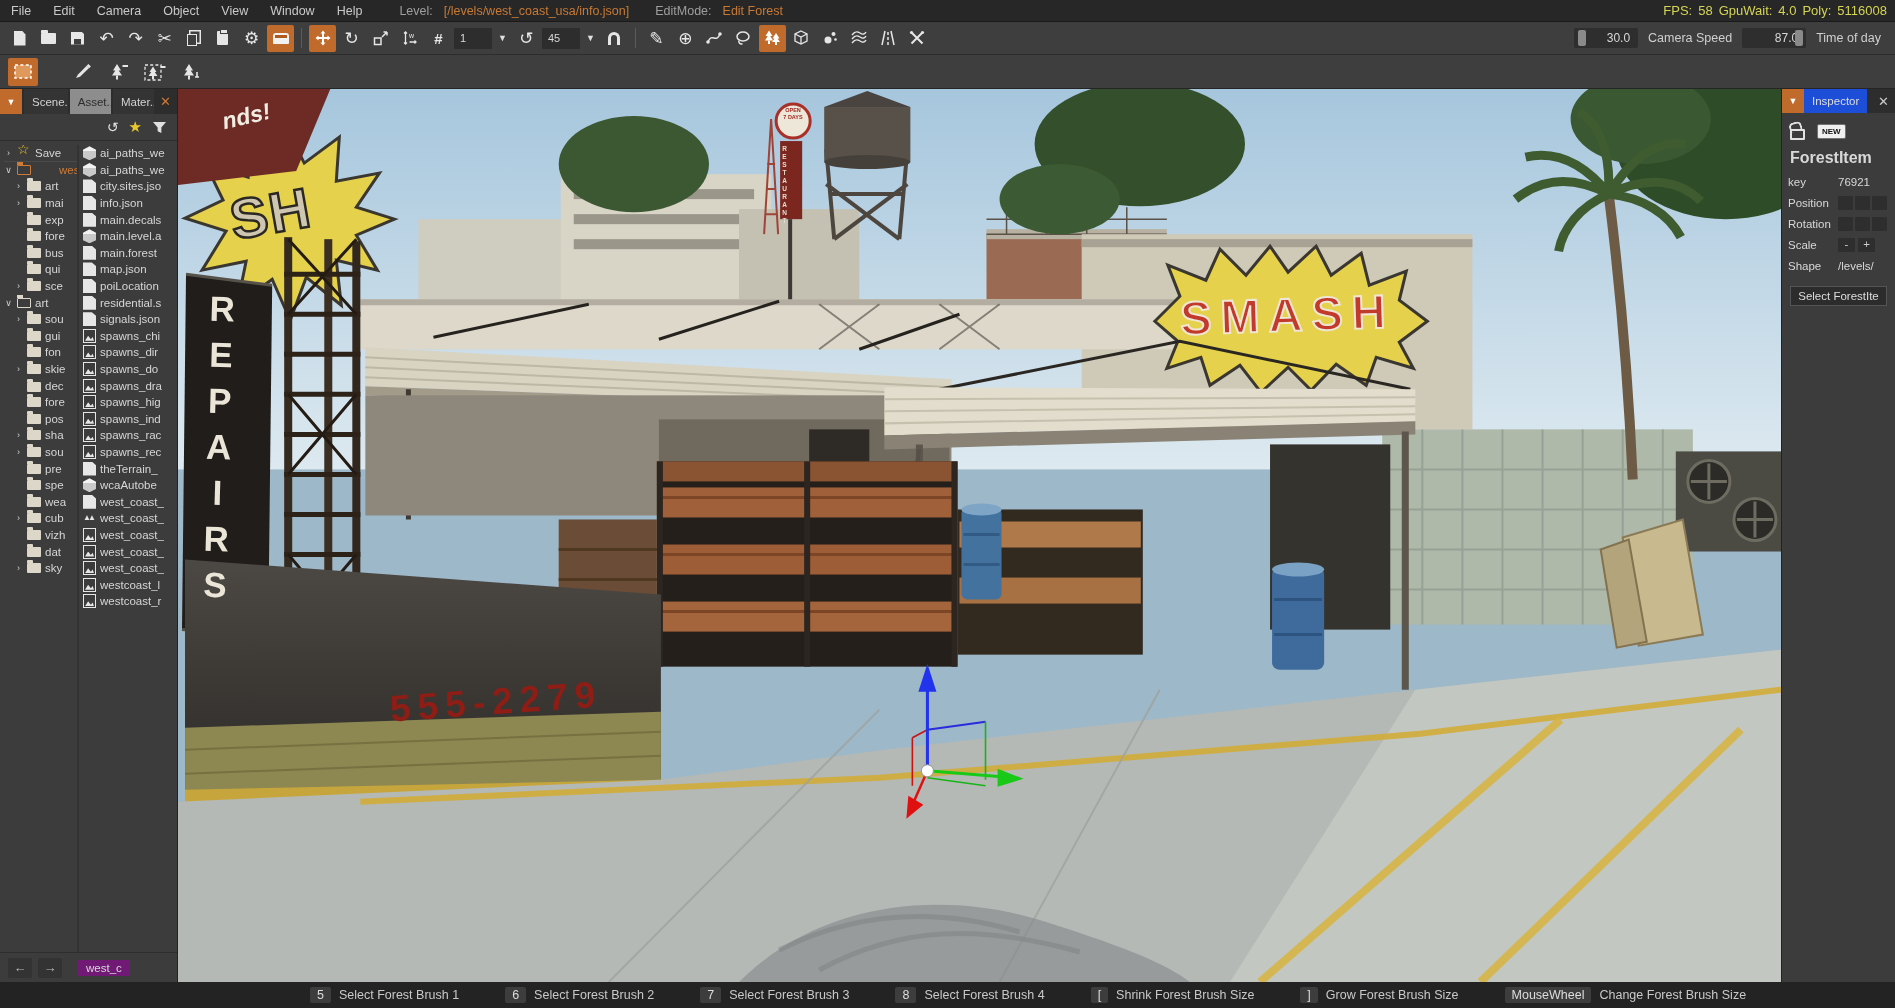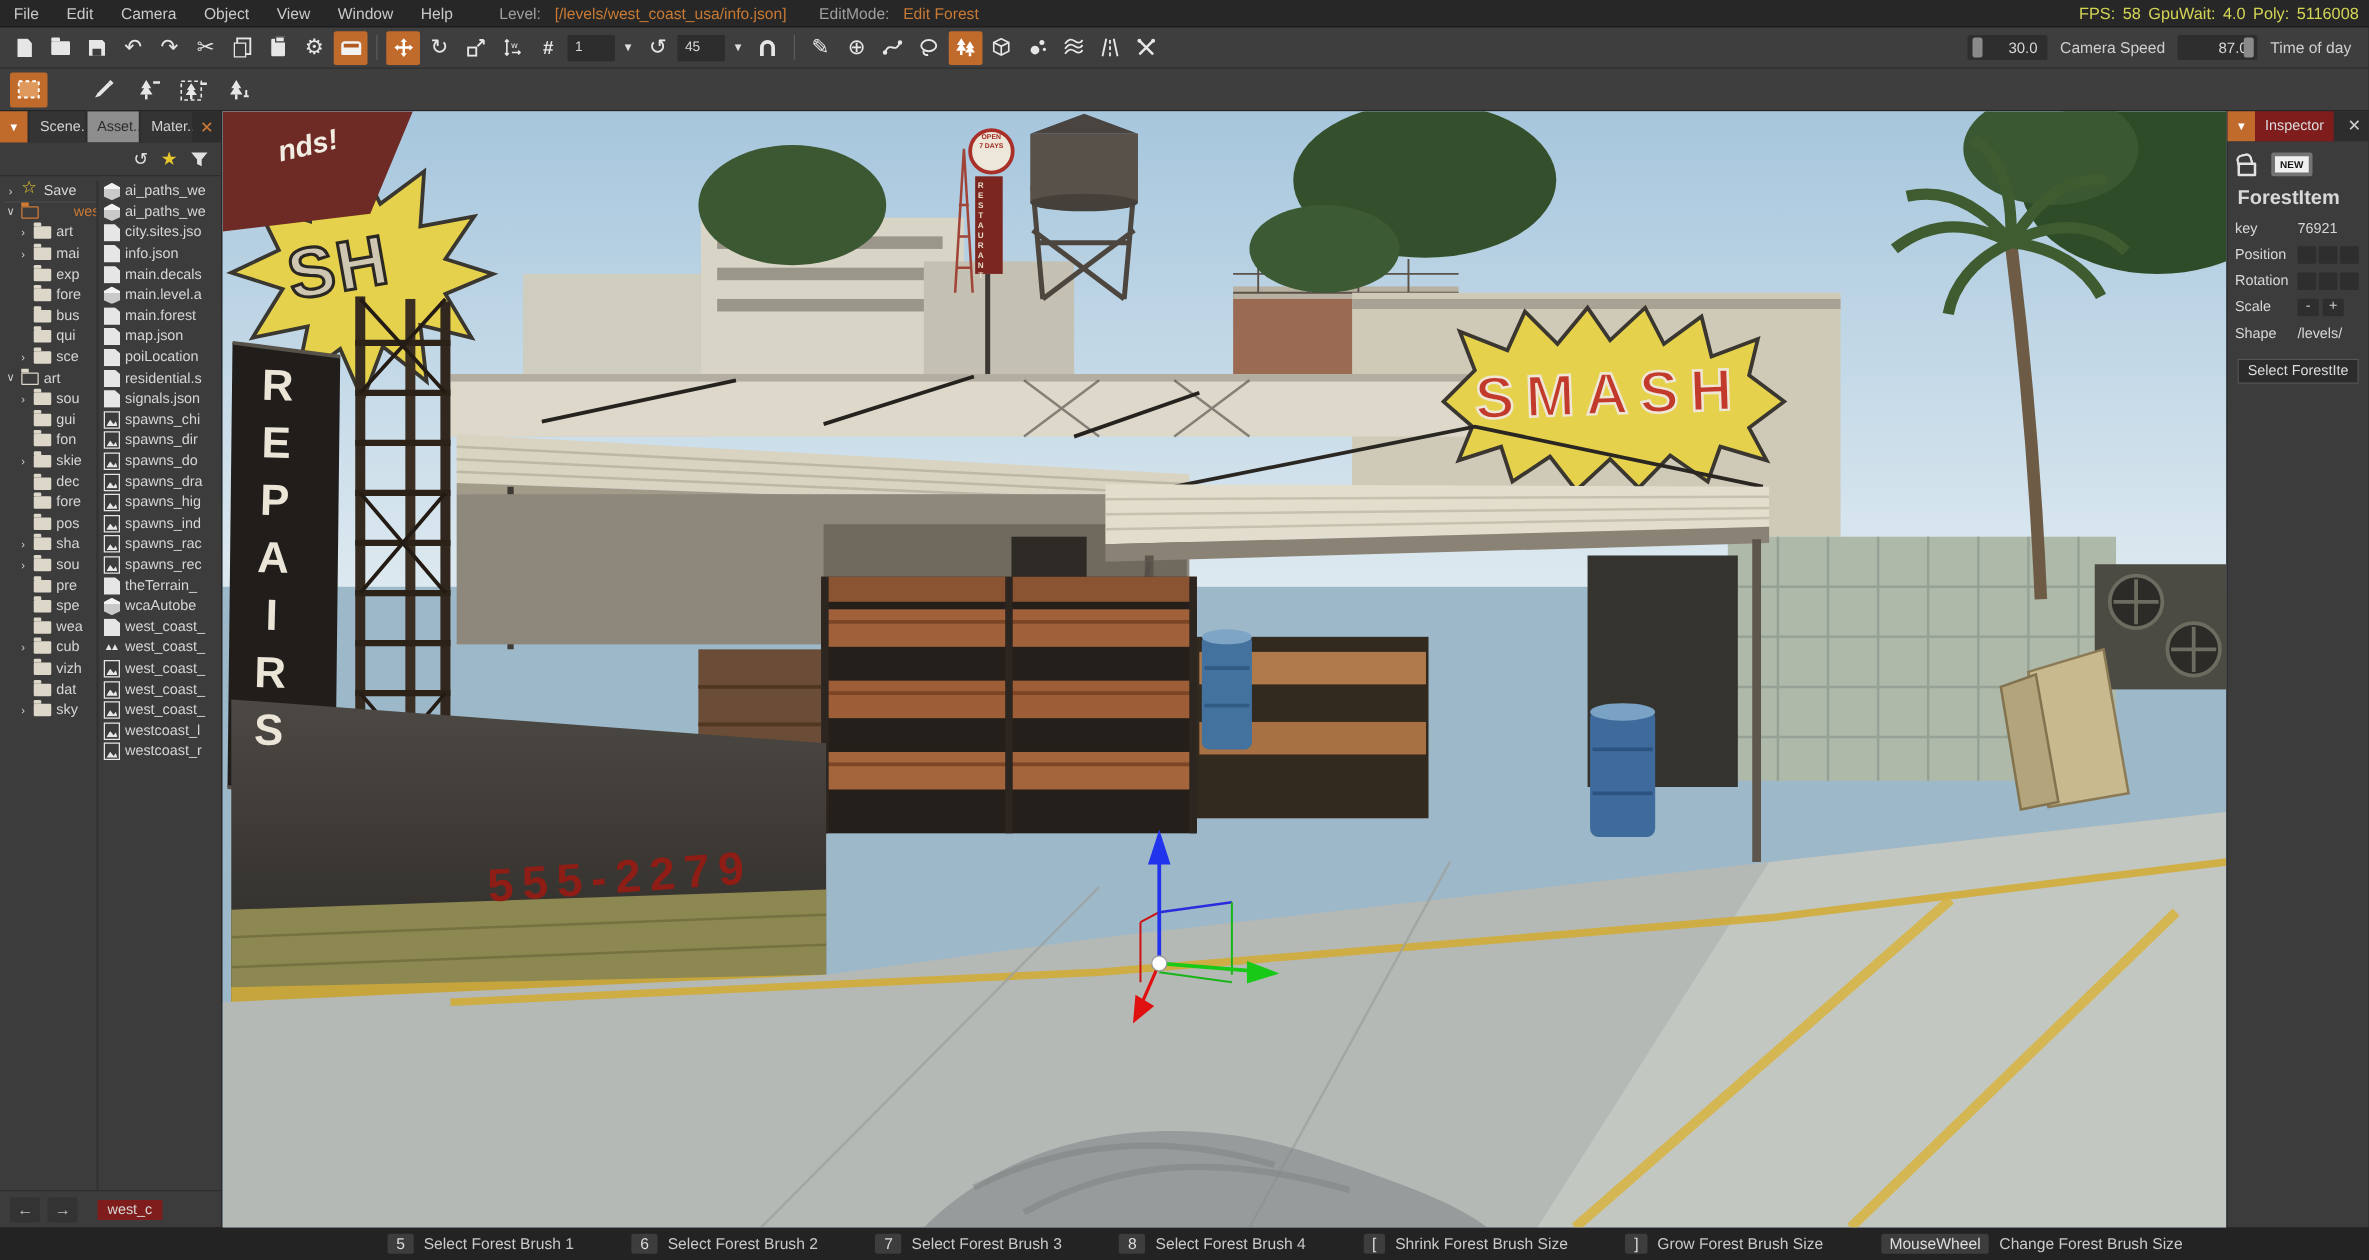--- a/index.html
+++ b/index.html
@@ -75,44 +75,44 @@
   .ticon.t-star::before { content:'☆'; color:#e6c82e; font-size:14px; position:absolute; top:-7px; left:0; }
   .ficon { width:13px; height:14px; position:relative; flex:none; }
   .ficon.t-file { background:#e6e6e6; clip-path:polygon(0 0,68% 0,100% 26%,100% 100%,0 100%); }
   .ficon.t-package { background:linear-gradient(#f2f2f2 0 38%, #c9c9c9 38%); clip-path:polygon(50% 0,100% 25%,100% 78%,50% 100%,0 78%,0 25%); }
   .ficon.t-image { border:1.4px solid #e6e6e6; }
   .ficon.t-image::after { content:''; position:absolute; left:1px; right:1px; bottom:1px; height:5px; background:#e6e6e6; clip-path:polygon(0 100%,35% 0,65% 70%,85% 25%,100% 100%); }
   .ficon.t-terrain { border:none; }
   .ficon.t-terrain::after { content:'▲▲'; color:#e6e6e6; font-size:8px; letter-spacing:-3px; position:absolute; top:2px; left:0; }
   .panel-footer { height:30px; display:flex; align-items:center; gap:6px; padding:0 8px; border-top:1px solid #2e2e2e; }
   .nav-btn { width:24px; height:20px; background:#333; color:#bbb; display:flex; align-items:center; justify-content:center; font-size:13px; border-radius:2px; }
-  .crumb { background:#7f1d1d; color:#d8d8d8; font-size:11.5px; padding:2px 8px; margin-left:10px; border-radius:1px;}
+  .crumb { background:#701a75; color:#d8d8d8; font-size:11.5px; padding:2px 8px; margin-left:10px; border-radius:1px;}
 
   
   .viewport { flex:1; position:relative; overflow:hidden; background:#9db8c8; }
   .viewport svg.scene { position:absolute; inset:0; width:100%; height:100%; }
   .ov { position:absolute; font-weight:bold; }
   .vtext { writing-mode:vertical-rl; text-orientation:upright; }
   .ov-nds { left:44px; top:14px; font-size:23px; font-style:italic; color:#f1ede2; transform:rotate(-13deg); }
   .ov-sh { left:52px; top:92px; font-size:56px; color:#cfc6b2; -webkit-text-stroke:2.5px #2b2823; transform:rotate(-10deg); letter-spacing:2px;}
   .ov-repairs { left:20px; top:200px; font-size:35px; color:#eae5d7; letter-spacing:7px; transform:rotate(1.5deg); }
   .ov-smash { left:1002px; top:198px; font-size:47px; color:#c23a2c; -webkit-text-stroke:2px #efe6d5; letter-spacing:9px; transform:rotate(-2deg); }
   .ov-phone { left:212px; top:592px; font-size:37px; color:#8e1d16; letter-spacing:7px; transform:rotate(-4deg); }
   .ov-open { left:598px; top:18px; width:34px; text-align:center; font-size:5.5px; color:#a32a20; line-height:1.3;}
   .ov-rest { left:603px; top:56px; font-size:6.5px; color:#e3ddcc; letter-spacing:1px;}
 
   
   .inspector { width:114px; background:#3c3c3c; flex:none; display:flex; flex-direction:column; border-left:1px solid #222; font-size:11.5px; color:#d8d8d8;}
   .insp-tabbar { height:24px; background:#2d2d2d; display:flex; align-items:stretch; }
-  .insp-tab { padding:0 8px; display:flex; align-items:center; background:#7f1d1d; color:#ddd; }
+  .insp-tab { padding:0 8px; display:flex; align-items:center; background:#1d4ed8; color:#ddd; }
   .insp-close { margin-left:auto; display:flex; align-items:center; padding:0 6px; color:#ccc; font-size:13px; }
   .insp-row1 { display:flex; align-items:center; gap:12px; padding:9px 8px 7px; }
   .lock { width:15px; height:11px; border:2px solid #e2e2e2; border-radius:1px; position:relative; margin-top:7px;}
   .lock::before { content:''; position:absolute; top:-9px; left:-3px; width:9px; height:8px; border:2px solid #e2e2e2; border-bottom:none; border-radius:5px 5px 0 0; transform:rotate(-14deg); }
-  .new-badge { background:#f0f0f0; color:#111; font-size:8px; font-weight:bold; padding:2px 4px; border-radius:2px; border:3px solid #737373;}
+  .new-badge { background:#f0f0f0; color:#111; font-size:8px; font-weight:bold; padding:2px 4px; border-radius:2px; border:1px solid #737373;}
   .insp-class { padding:2px 8px 6px; font-size:16px;font-weight:bold; }
   .insp-grid { display:flex; flex-direction:column; gap:4px; padding:0 6px; }
   .irow { display:flex; align-items:center; min-height:17px; }
   .irow .ilabel { width:50px; flex:none; overflow:hidden; white-space:nowrap; }
   .irow .ival { color:#d8d8d8; }
   .vecbox { width:15px; height:14px; background:#2e2e2e; border-radius:1px; margin-right:2px; color:#888; font-size:9px; text-align:center; line-height:14px;}
   .scale-btn { width:17px; height:14px; background:#2e2e2e; color:#ccc; text-align:center; line-height:13px; margin-right:3px; border-radius:1px;}
   .insp-btn { margin:8px 2px 0; background:#2c2c2c; border:1px solid #555; color:#ddd; font-size:11.5px; padding:3px 2px; text-align:center; white-space:nowrap; overflow:hidden;}
 
   

